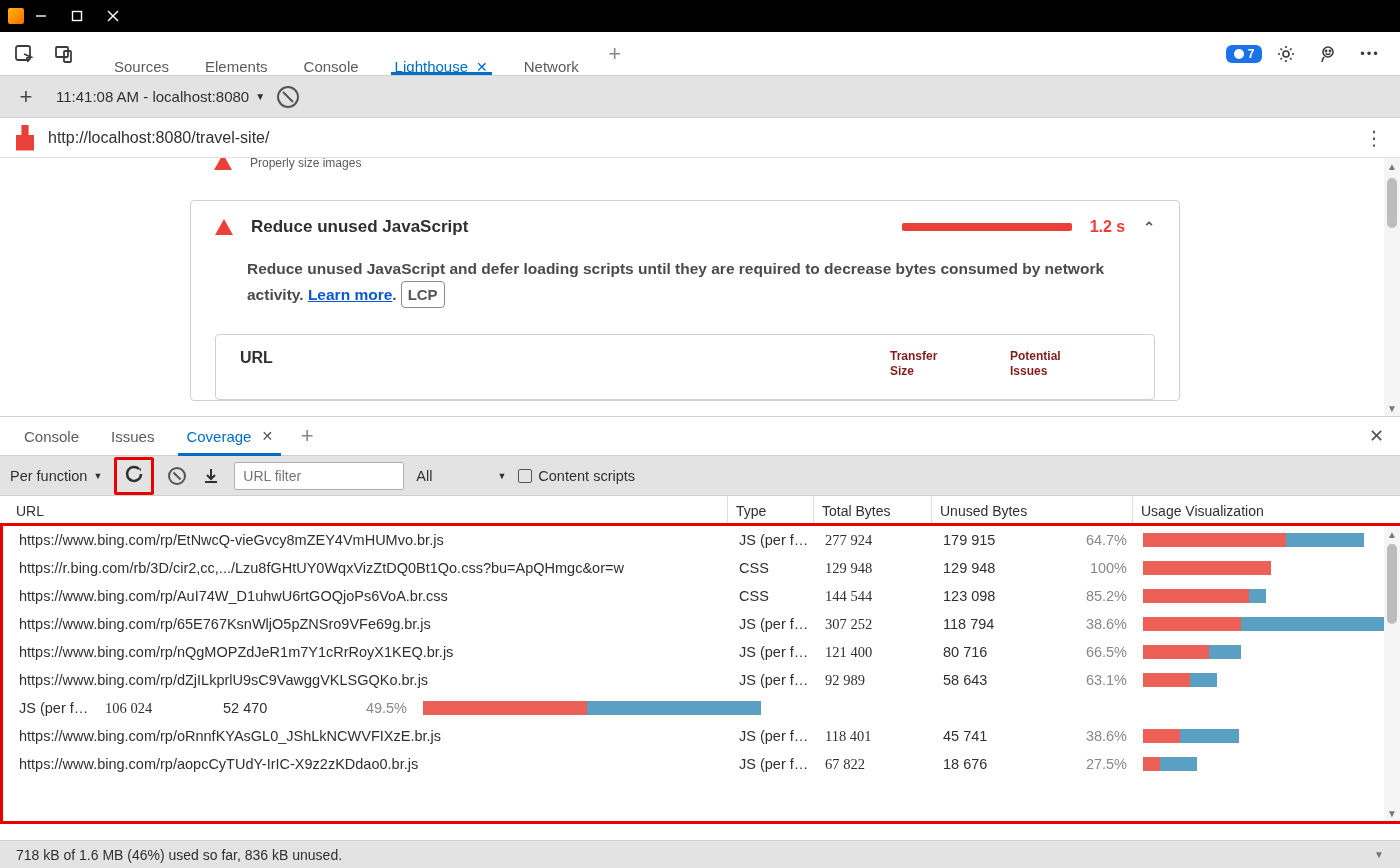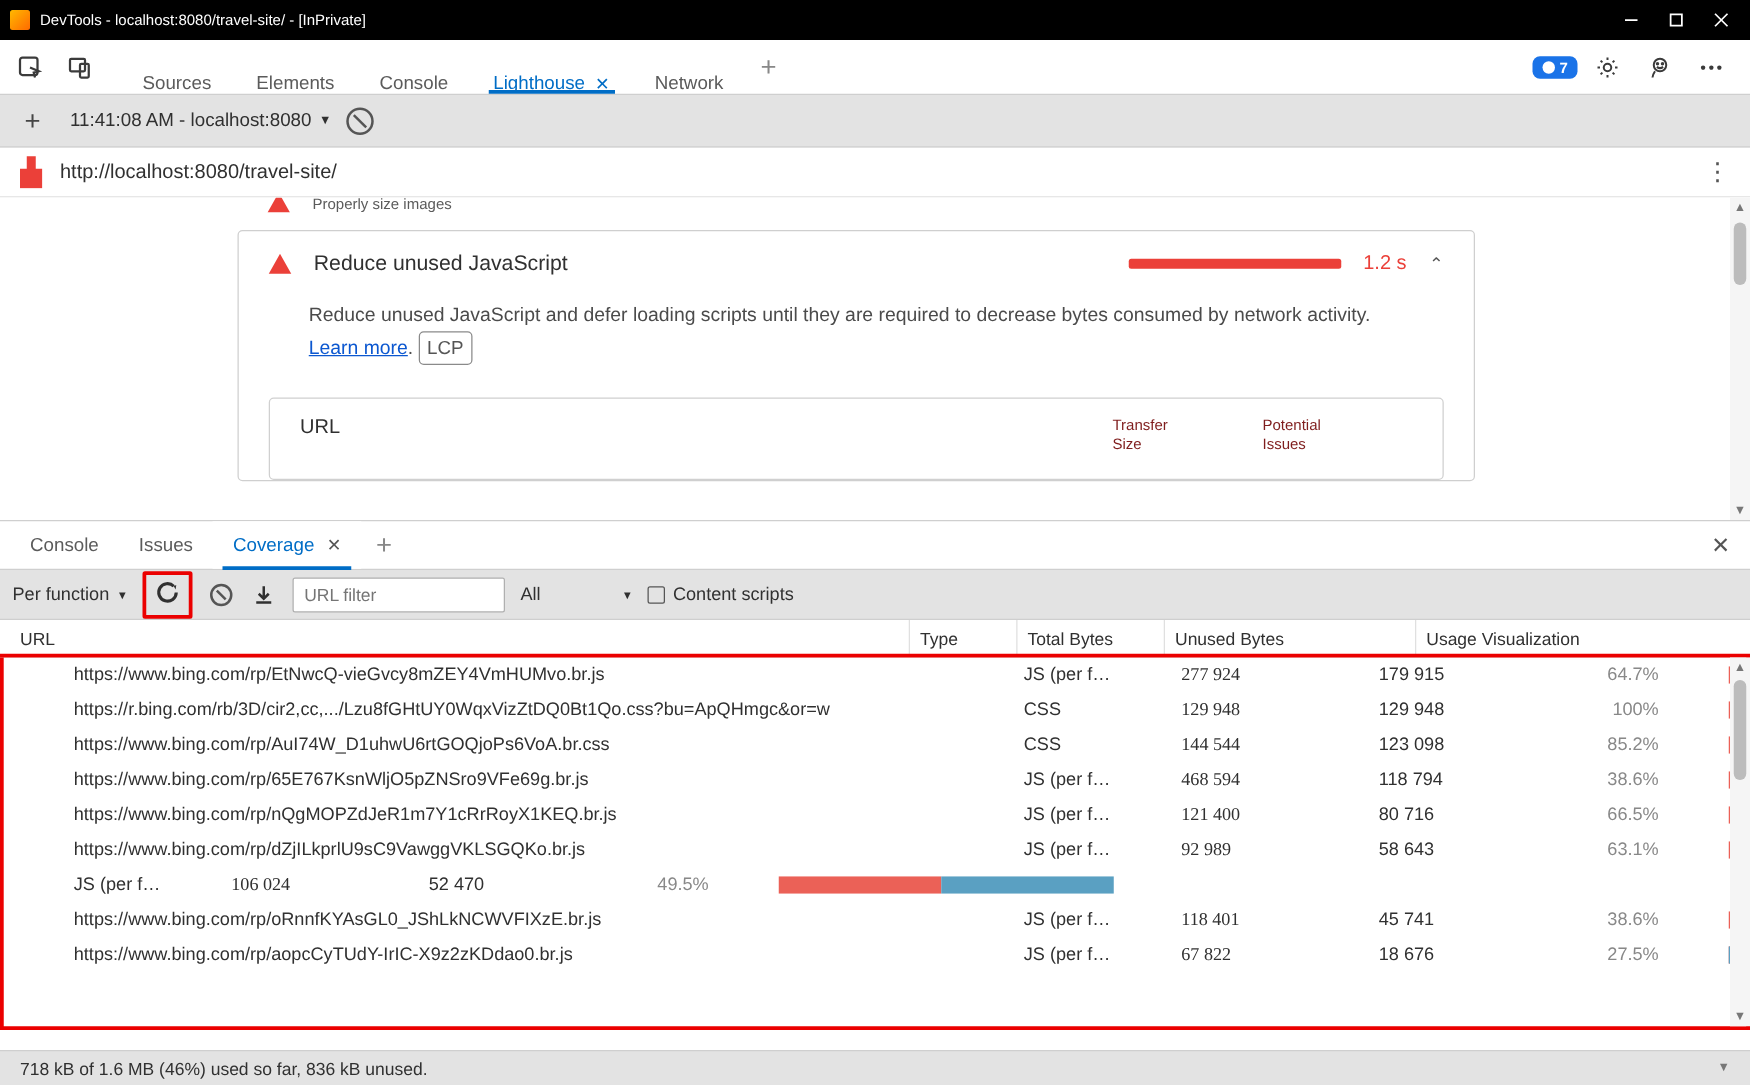--- a/index.html
+++ b/index.html
@@ -43,21 +43,21 @@
 .url-text { font-size:16px; color:#303030; flex:1;}
 .more-vert { font-size:20px; color:#555; letter-spacing:0;}
 
 
 .lh-content { height: 258px; overflow:hidden; position:relative; background:#fff; }
 .lh-scroll { position:absolute; right:0; top:0; bottom:0; width:16px; display:flex; flex-direction:column; align-items:center; background:#f5f5f5;}
 .lh-scroll .arrow { height:16px; font-size:10px; color:#777; display:flex; align-items:center; justify-content:center;}
 .lh-scroll .thumb { width:10px; background:#bcbcbc; border-radius:5px; position:absolute; right:3px;}
 .lh-inner { padding-left: 190px; padding-right: 220px; }
 .audit-row-top { display:flex; align-items:flex-end; color:#5b5b5b; font-size:12px; padding:0 24px; height:12px; overflow:hidden;}
-.audit-card { border:1px solid #cfcfcf; margin-top:14px; border-radius:4px; }
+.audit-card { border:1px solid #cfcfcf; margin-top:30px; border-radius:4px;font-weight:bold; }
 .audit-head { display:flex; align-items:center; padding:16px 24px; }
 .warn-tri { width:0; height:0; border-left:9px solid transparent; border-right:9px solid transparent; border-bottom:16px solid #eb4039; margin-right:18px;}
 .audit-title { font-size:17px; color:#303030; flex:1;}
 .bar-seg { width:170px; height:8px; background:#eb4039; border-radius:2px; margin-right:18px;}
 .audit-time { color:#eb4039; font-size:16px; margin-right:18px;}
 .chev { font-size:14px; color:#555;}
 .audit-desc { padding: 4px 56px 18px; font-size:15.5px; color:#4b4b4b; line-height:1.55;}
 .audit-desc a { color:#0b57d0; text-decoration:underline;}
 .lcp-pill { display:inline-block; border:1px solid #8a8a8a; border-radius:4px; padding:1px 6px; font-size:15px; color:#555; margin-left:4px;}
 .sub-table { margin:8px 24px 0 24px; border:1px solid #d0d0d0; border-radius:4px; height:66px; }
@@ -91,21 +91,21 @@
 .cov-header { height:30px; background:#fff; border-bottom:1px solid #d0d0d0; display:flex; align-items:center; padding-left:8px; font-size:14px; color:#303030;}
 .cov-header .ch { border-right:1px solid #e0e0e0; padding:0 8px; display:flex; align-items:center; height:100%;}
 .ch.url { width:720px;}
 .ch.type { width:86px;}
 .ch.tot { width:118px;}
 .ch.un { width:201px;}
 .ch.viz { flex:1; border-right:none;}
 .cov-rows { height:258px; overflow:hidden;}
 .cov-row { height:28px; display:flex; align-items:center; padding-left:8px; font-size:14.5px; background:#fff;}
 .cov-row:nth-child(even){}
-.cell { padding:0 8px; overflow:hidden; white-space:nowrap; text-overflow:ellipsis;margin-left:40px;}
+.cell { padding:0 8px; overflow:hidden; white-space:nowrap; text-overflow:ellipsis;}
 .cell.url { width:720px; color:#303030;}
 .cell.type { width:86px;}
 .cell.tot { width:118px; text-align:left;font-family:Liberation Serif, serif;}
 .cell.un { width:140px; text-align:left;}
 .cell.pct { width:60px; text-align:right; color:#888;}
 .cell.viz { flex:1; display:flex; align-items:center;}
 .viz-bar { height:14px; display:flex; width:100%;}
 .viz-red { background:#eb6157;}
 .viz-blue { background:#5aa0c2;}
 .cov-scroll { position:absolute; right:-3px; top:0; bottom:0; width:16px; background:#f5f5f5; display:flex; flex-direction:column; align-items:center;}
@@ -114,21 +114,20 @@
 
 
 .statusbar { position:absolute; left:0; right:0; bottom:0; height:28px; background:#e3e3e3; border-top:1px solid #cfcfcf; display:flex; align-items:center; padding:0 16px; font-size:14px; color:#303030;}
 .statusbar .sb-scroll { margin-left:auto; font-size:10px; color:#777;}
 </style>
 </head>
 <body>
 
 <div class="titlebar">
   <div class="titlebar-icon"></div>
-  <div class="titlebar-text">DevTools - localhost:8080/travel-site/ - [InPrivate]</div>
   <div class="win-buttons">
     <div class="win-btn">
         <svg width="12" height="12">
           <line x1="1" y1="6" x2="11" y2="6"></line>
         </svg>
       </div>
     <div class="win-btn">
         <svg width="12" height="12">
           <rect x="1.5" y="1.5" width="9" height="9"></rect>
         </svg>
@@ -346,21 +345,21 @@
         <div class="cell viz">
           <div class="viz-bar">
             <div class="viz-red" style="width:43%"></div>
             <div class="viz-blue" style="width:7%"></div>
           </div>
         </div>
       </div>
       <div class="cov-row">
         <div class="cell url">https://www.bing.com/rp/65E767KsnWljO5pZNSro9VFe69g.br.js</div>
         <div class="cell type">JS (per f…</div>
-        <div class="cell tot">468 594</div>
+        <div class="cell tot">307 252</div>
         <div class="cell un">118 794</div>
         <div class="cell pct">38.6%</div>
         <div class="cell viz">
           <div class="viz-bar">
             <div class="viz-red" style="width:40%"></div>
             <div class="viz-blue" style="width:60%"></div>
           </div>
         </div>
       </div>
       <div class="cov-row">

